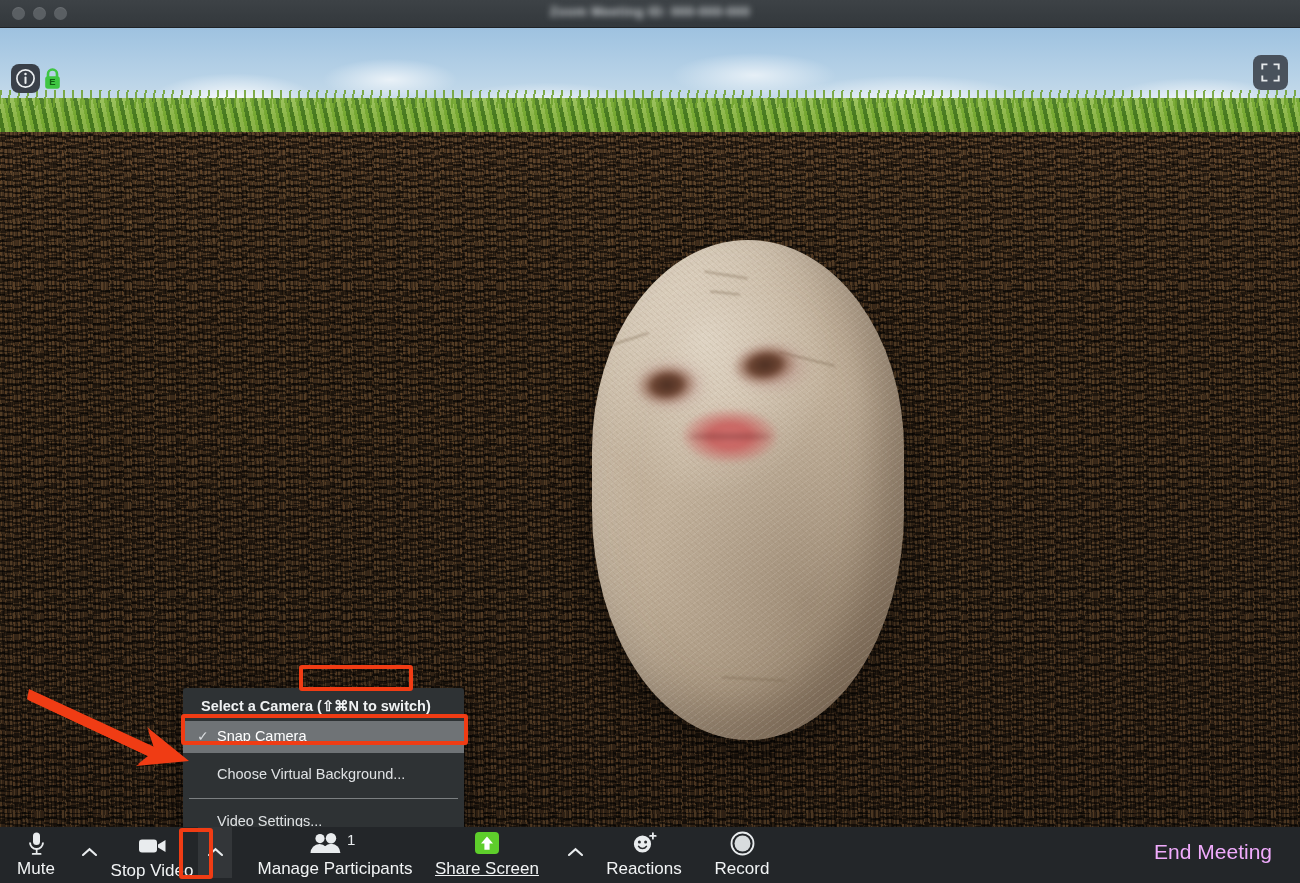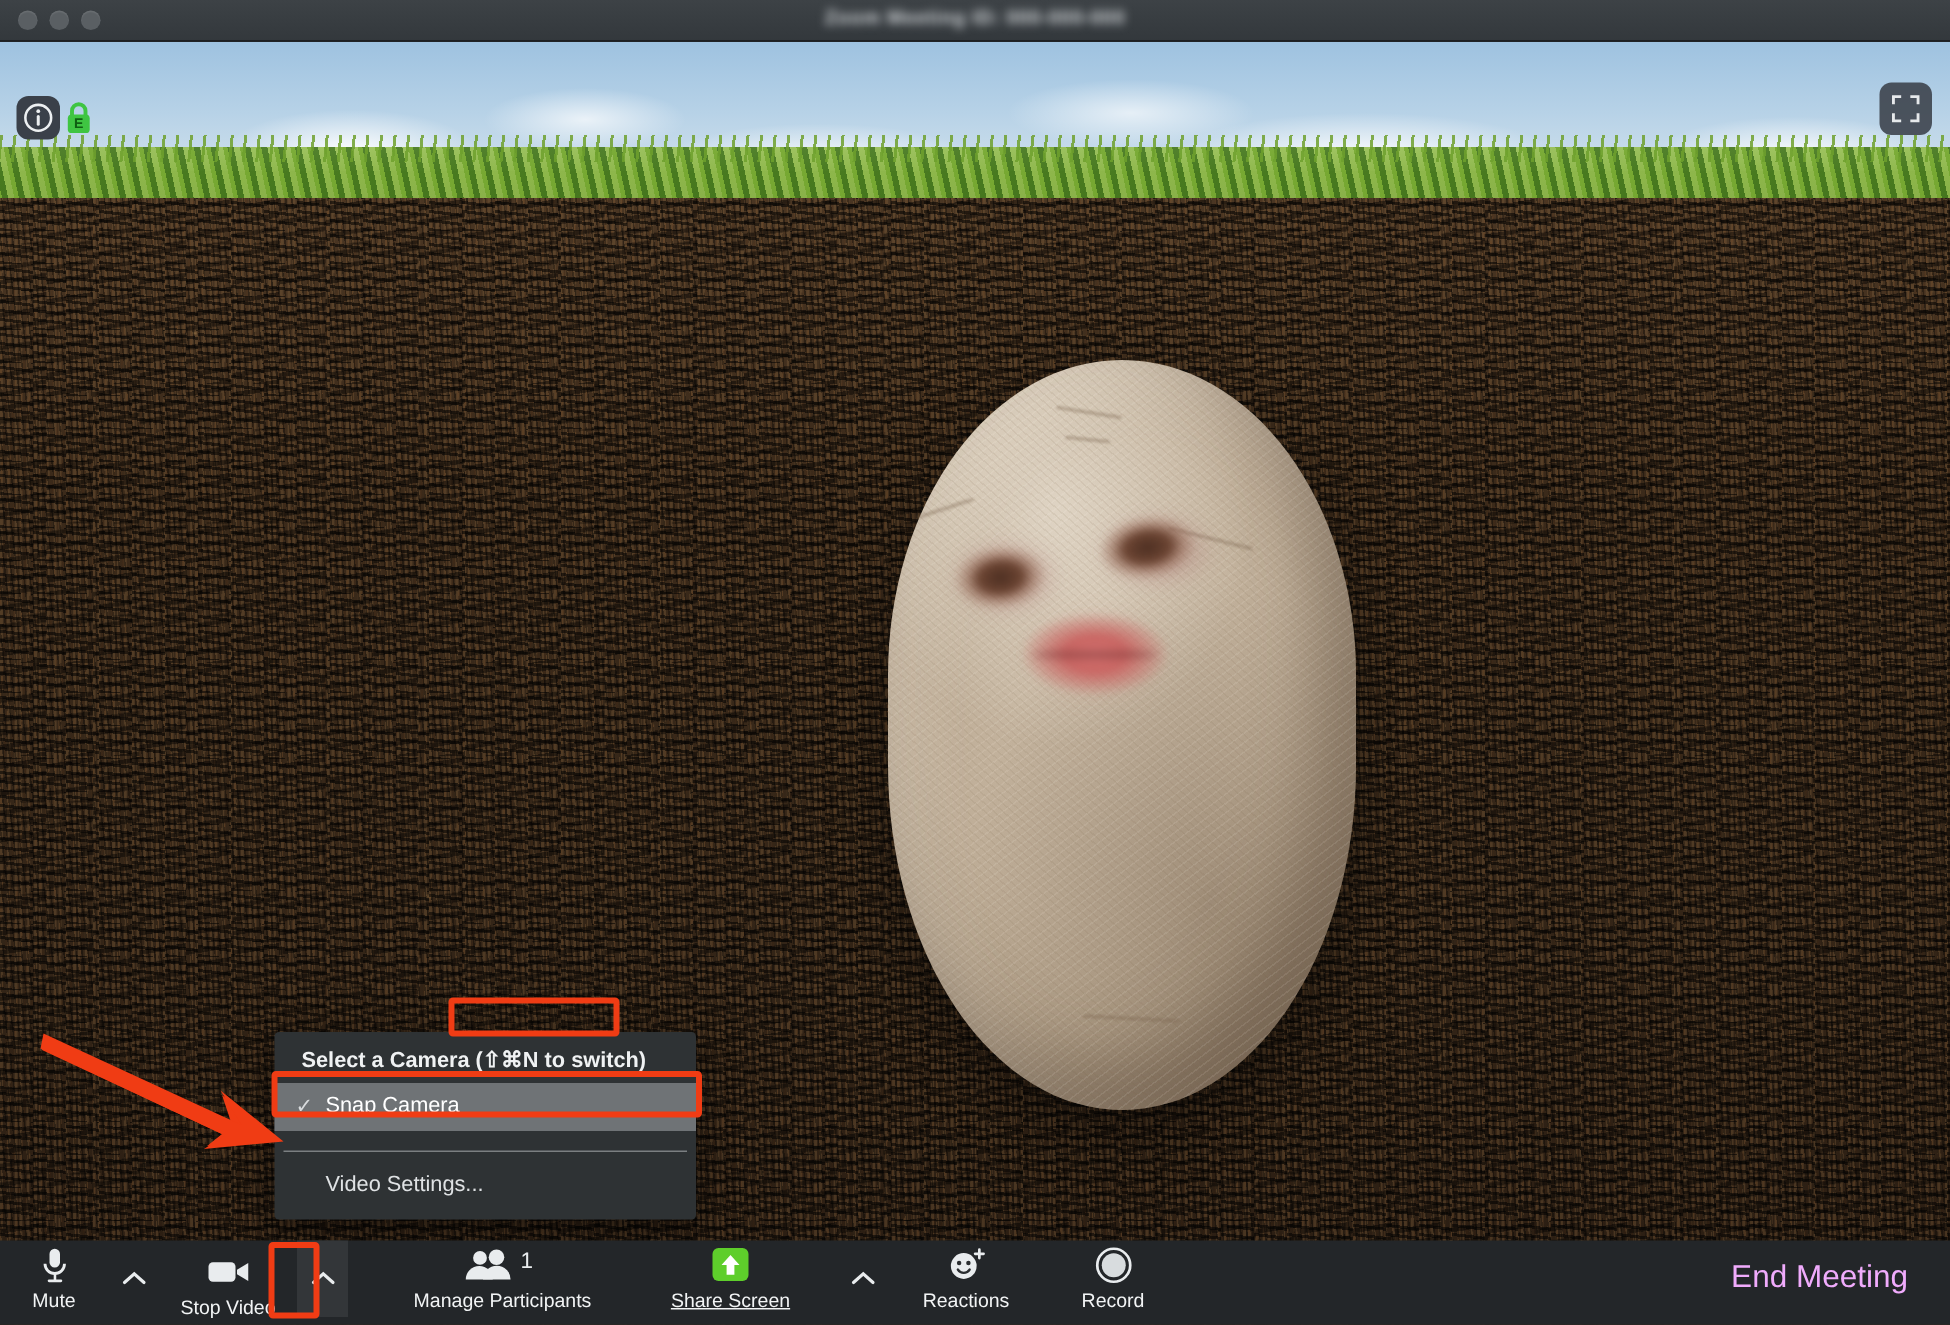--- a/index.html
+++ b/index.html
@@ -236,21 +236,21 @@
   }
   .tb-item {
     position: relative;
     display:flex; flex-direction: column; align-items:center; justify-content: flex-start;
     color:#f2f4f5; font-size: 13px;
     height: 56px;
     padding-top: 3px;
     min-width: 0;
   }
   .tb-icon { height: 27px; display:flex; align-items:center; justify-content:center; }
-  .tb-label { margin-top: 2px; white-space: nowrap; font-size: 13px; }
+  .tb-label { margin-top: 2px; white-space: nowrap; font-size: 17px; }
   .tb-chevron {
     width: 34px; height: 51px;
     display:flex; align-items:center; justify-content:center;
     background: #333639;
     margin-top: 0;
   }
   .tb-chevron.plain { background: transparent; }
 
   .spacer-a { width: 32px; }
   .spacer-b { flex: 1 1 auto; }
@@ -319,20 +319,23 @@
       </svg>
     </div>
 
     <div class="menu">
       <div class="menu-header">Select a Camera (⇧⌘N to switch)</div>
       <div class="menu-item checked">
         <span class="check">✓</span>
         <span>Snap Camera</span>
       </div>
       <div class="menu-gap"></div>
+      <div class="menu-item">
+        <span>Choose Virtual Background...</span>
+      </div>
       <div class="menu-sep"></div>
       <div class="menu-item">
         <span>Video Settings...</span>
       </div>
     </div>
 
     <svg class="arrow-annot" viewBox="0 0 180 96">
       <path d="M4 4 L128 62 L122 44 L160 74 L112 78 L122 70 L2 14 Z" fill="#f03c14"></path>
       <path d="M3 3 L135 64 L121 41 L163 75 L110 80 L124 71 L1 13 Z" fill="#f03c14"></path>
     </svg>

